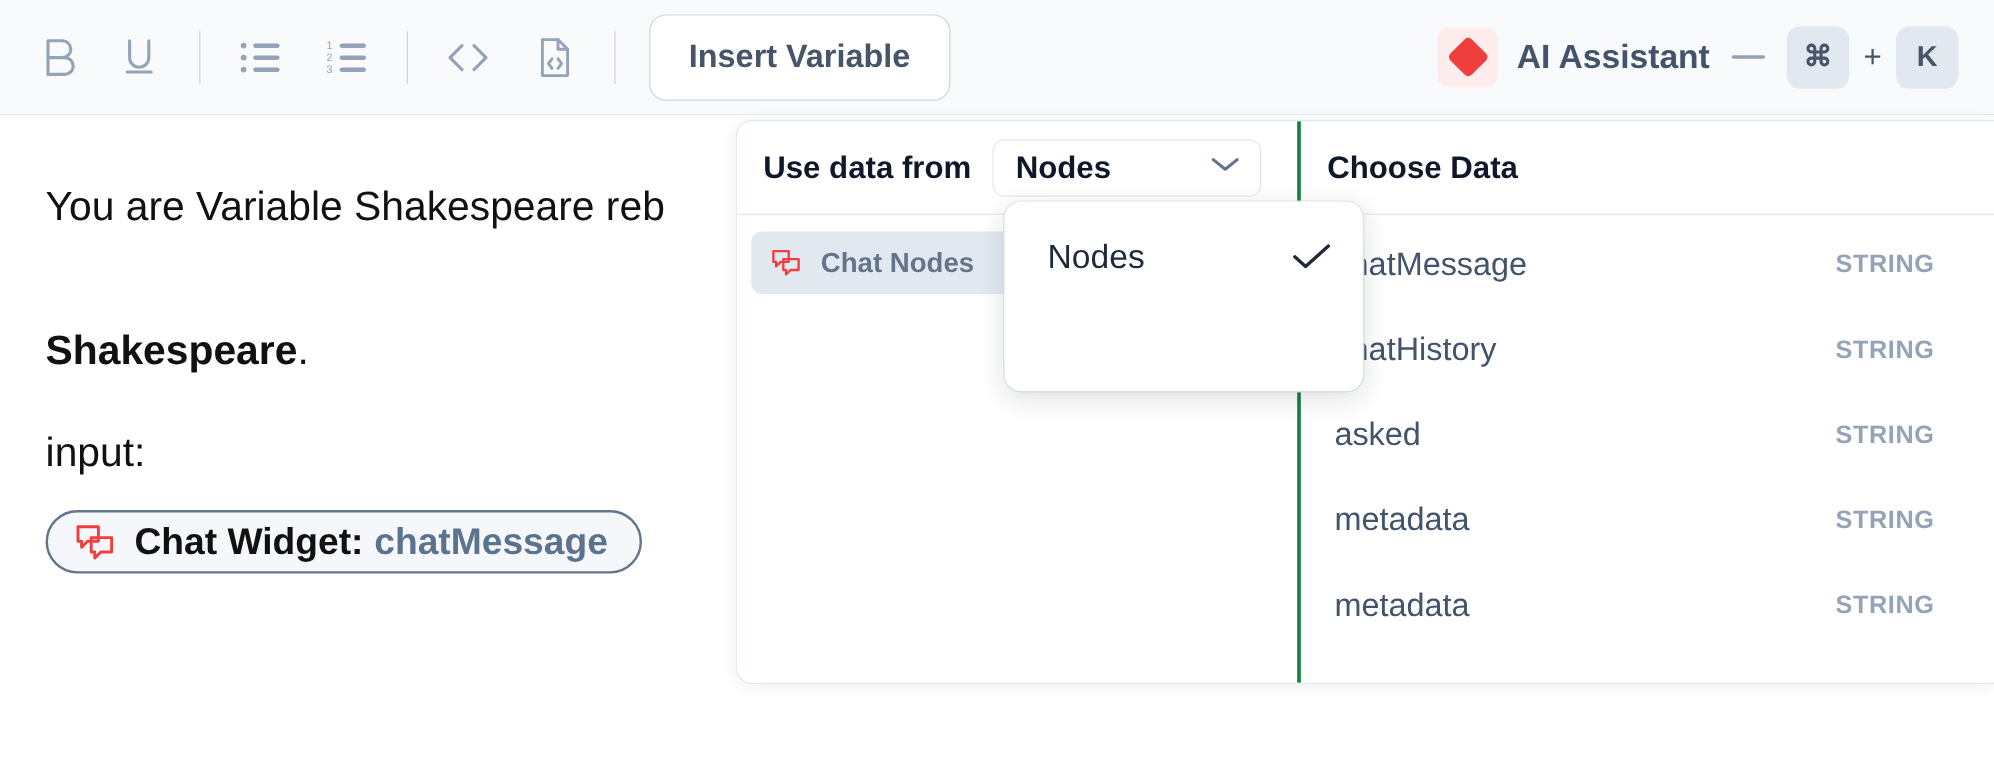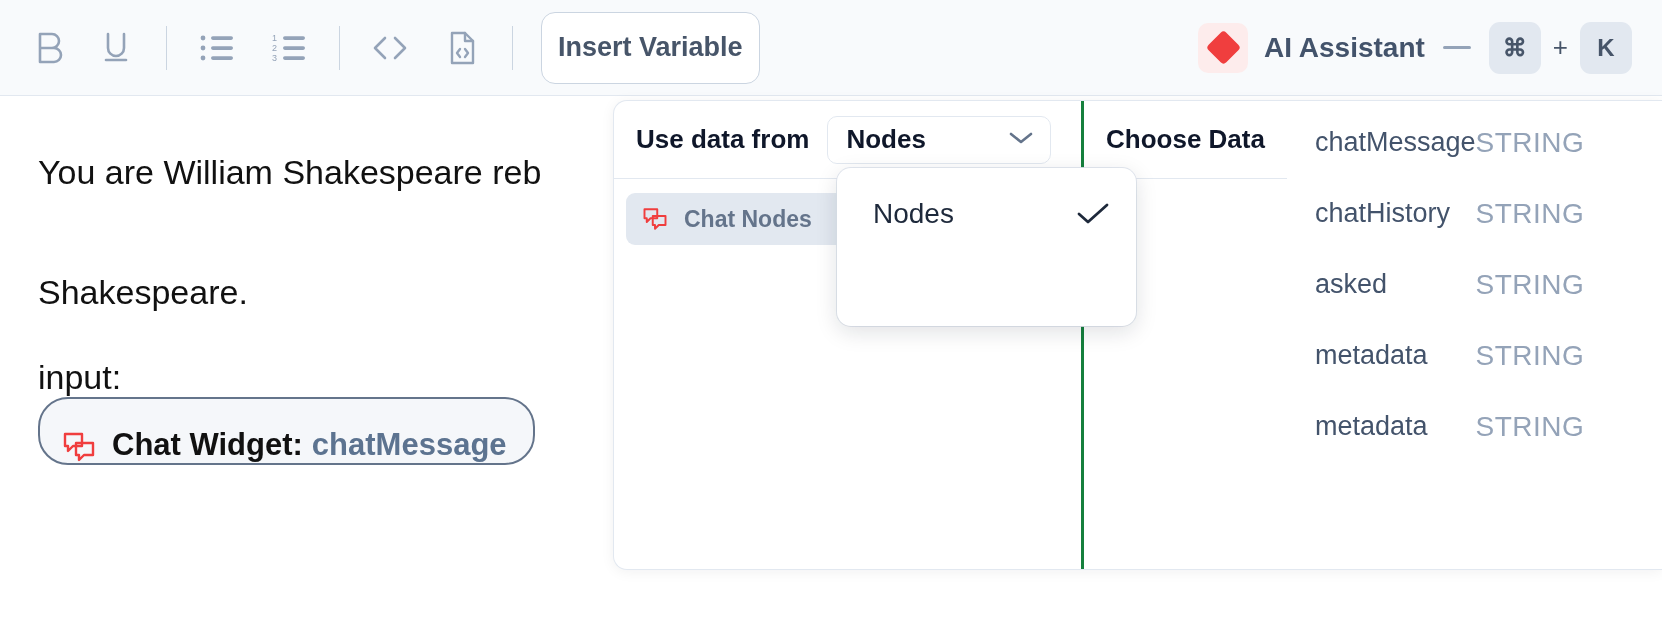--- a/index.html
+++ b/index.html
@@ -35,21 +35,21 @@
   }
   .insert-var {
     height: 72px;
     border: 1px solid #cbd5e1;
     border-radius: 14px;
     background: #ffffff;
     color: #475569;
     font-size: 27px;
     font-weight: bold;
     display: flex; align-items: center; justify-content: center;
-    padding: 0 16px;
+    padding: 0 32px;
     flex: 0 0 auto;
   }
   .tb-spacer { flex: 1 1 auto; }
 
   .ai-group { display: flex; align-items: center; flex: 0 0 auto; }
   .ai-diamond-wrap {
     width: 50px; height: 50px; border-radius: 10px;
     background: #fdecec;
     display:flex; align-items:center; justify-content:center;
     flex:0 0 auto;
@@ -83,28 +83,29 @@
     position: absolute; left: 0; top: 96px;
     width: 1662px; height: 538px;
     background: #ffffff;
     padding: 46px 0 0 38px;
   }
   .para {
     font-size: 34px; line-height: 60px; color: #111111;
     width: 1600px;
     white-space: pre-wrap;
   }
-  .para b { font-weight: normal; }
+  .para b { font-weight: bold; }
   .input-label {
     font-size: 34px; color: #111111;
     margin-top: 36px;
   }
   .chip {
-    display: inline-flex; align-items: flex-end;
-    height: 68px;
+    margin-top: 28px;
+    display: inline-flex; align-items: center;
+    height: 53px;
     border: 2px solid #64748b;
     border-radius: 30px;
     background: #f5f7fa;
     padding: 0 26px 0 22px;
   }
   .chip-icon { margin-right: 16px; display:flex; align-items:center; }
   .chip-text { font-size: 31px; color: #111111; font-weight: bold; }
   .chip-var { font-size: 31px; color: #5c7390; font-weight: bold; margin-left: 9px; }
 
   
@@ -120,21 +121,21 @@
     box-shadow: 0 2px 14px rgba(15,23,42,0.06);
     overflow: hidden;
   }
   .vp-col-left {
     width: 470px; height: 100%;
     border-right: 3px solid #15803d;
     display: flex; flex-direction: column;
   }
   .vp-col-right {
     flex: 1 1 auto; height: 100%;
-    display: flex; flex-direction: row;
+    display: flex; flex-direction: column;
   }
   .vp-head {
     height: 78px; flex: 0 0 auto;
     border-bottom: 1px solid #e2e8f0;
     display: flex; align-items: center;
     padding: 0 22px;
   }
   .vp-head-label {
     font-size: 26px; font-weight: bold; color: #0f172a;
     white-space: nowrap;
@@ -160,21 +161,21 @@
   .node-item-icon { display:flex; align-items:center; margin-right: 16px; }
   .node-item-label { font-size: 23px; font-weight: bold; color: #64748b; }
 
   .data-list { padding-top: 6px; }
   .data-row {
     display: flex; align-items: center; justify-content: space-between;
     height: 71px;
     padding: 0 50px 0 28px;
   }
   .data-name { font-size: 27px; color: #43536b; }
-  .data-type { font-size: 28px; color: #94a3b8; font-weight: normal; letter-spacing: .5px; text-align: right; }
+  .data-type { font-size: 21px; color: #94a3b8; font-weight: bold; letter-spacing: .5px; text-align: right; }
 
   
   .dropdown {
     position: absolute;
     left: 837px; top: 168px;
     width: 299px; height: 158px;
     background: #ffffff;
     border-radius: 14px;
     box-shadow: 0 6px 22px rgba(15,23,42,0.13), 0 0 0 1px rgba(226,232,240,0.9);
     padding: 12px 0;
@@ -274,21 +275,21 @@
       </div>
       <div class="ai-label" data-name="ai-assistant-label">AI Assistant</div>
       <div class="ai-dash" data-name="ai-dash-separator"></div>
       <div class="kbd" data-name="shortcut-key-command">⌘</div>
       <div class="kbd-plus" data-name="shortcut-plus">+</div>
       <div class="kbd" data-name="shortcut-key-k">K</div>
     </div>
   </div>
 
   <div class="editor" data-name="editor-body">
-    <div class="para" data-name="prompt-paragraph"><span data-name="prompt-line-1">You are William Shakespeare reb</span><br><br><b data-name="prompt-bold-shakespeare">Shakespeare</b><span data-name="prompt-period">.</span></div>
+    <div class="para" data-name="prompt-paragraph"><span data-name="prompt-line-1">You are Variable Shakespeare reb</span><br><br><b data-name="prompt-bold-shakespeare">Shakespeare</b><span data-name="prompt-period">.</span></div>
 
     <div class="input-label" data-name="input-label">input:</div>
 
     <div class="chip" data-name="variable-chip">
       <span class="chip-icon" data-name="chat-bubbles-icon">
         <svg width="34" height="32" viewBox="0 0 34 32" fill="none" stroke="#f03e3e" stroke-width="2.4" stroke-linejoin="round" stroke-linecap="round">
           <path d="M3 3 H20 V15 H11 L6 20 V15 H3 Z"></path>
           <path d="M14 12 H31 V24 H22 L17 29 V24 H14 Z"></path>
         </svg>
       </span>

